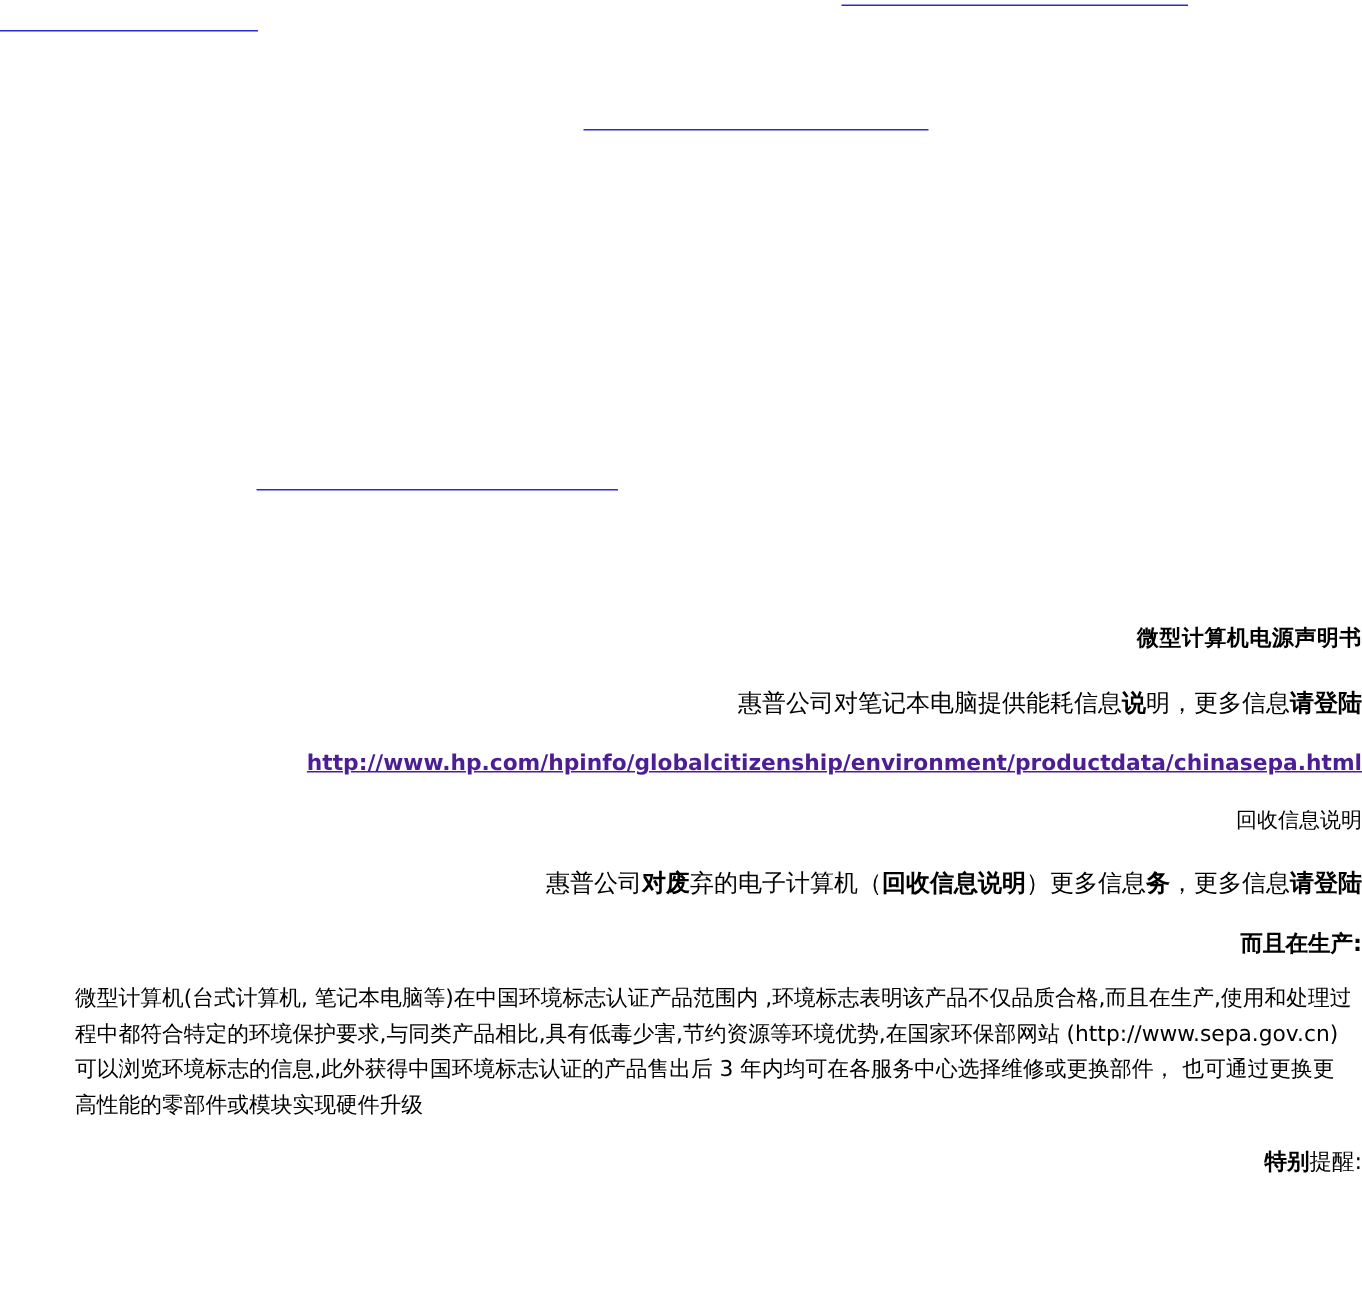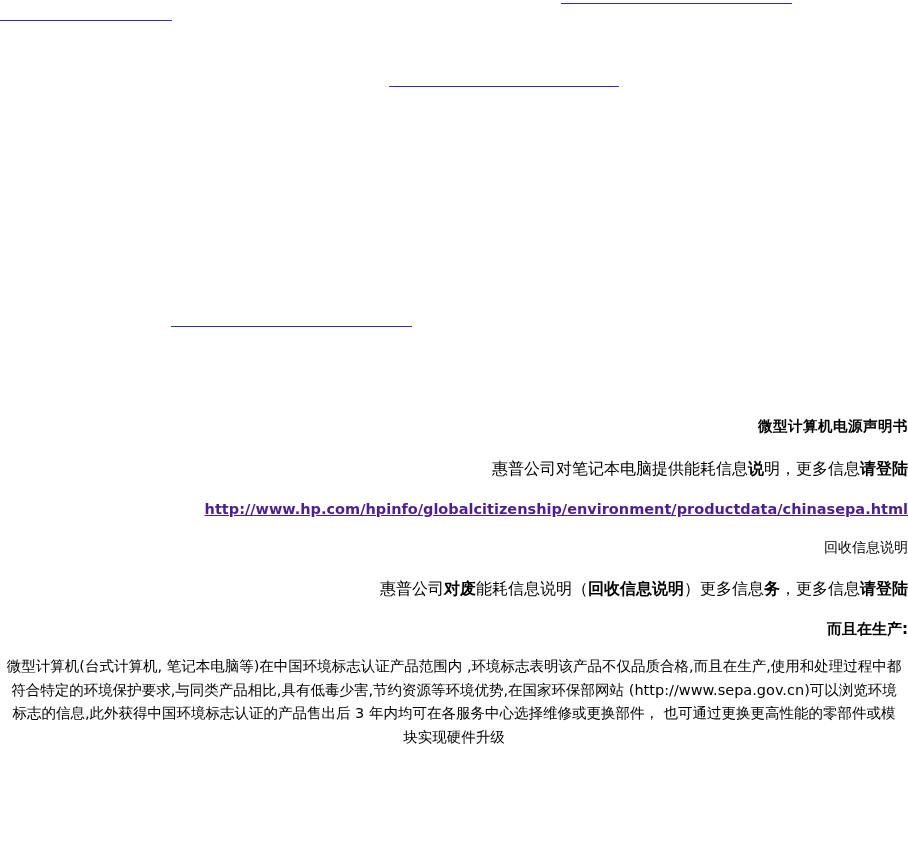--- a/index.html
+++ b/index.html
@@ -87,24 +87,25 @@
     text-decoration: underline;
     font-weight: 600;
   }
   .section-title {
     font-size: 15px;
     font-weight: 700;
     margin-bottom: 14px;
   }
   .paragraph {
     font-size: 14.5px;
-    text-align: center;
+    text-align: left;
     line-height: 1.62;
     padding: 0 6px;
     margin-bottom: 14px;
+    margin-left: 44px;
   }
   .notice-title {
     font-size: 15px;
     font-weight: 500;
     margin-bottom: 14px;
   }
   .notice-title b {
     font-weight: 700;
   }
 </style>
@@ -122,22 +123,23 @@
 
     <div class="line heading-main">微型计算机电源声明书</div>
 
 
     <div class="line body-line"><span>惠普公司对笔记本电脑提供能耗信息</span><b>说</b><span>明，更多信息</span><b>请登陆</b></div>
 
     <div class="line link-line"><a href="#">http://www.hp.com/hpinfo/globalcitizenship/environment/productdata/chinasepa.html</a></div>
 
     <div class="line sub-heading">回收信息说明</div>
 
-    <div class="line body-line"><span>惠普公司</span><b>对废</b><span>能耗信息说明（</span><b>回收信息说明</b><span>）更多信息</span><b>务</b><span>，更多信息</span><b>请登陆</b></div>
+    <div class="line body-line"><span>惠普公司</span><b>对废</b><span>弃的电子计算机（</span><b>回收信息说明</b><span>）更多信息</span><b>务</b><span>，更多信息</span><b>请登陆</b></div>
 
 
     <div class="line section-title">而且在生产:</div>
 
     <div class="paragraph">微型计算机(台式计算机, 笔记本电脑等)在中国环境标志认证产品范围内 ,环境标志表明该产品不仅品质合格,而且在生产,使用和处理过程中都符合特定的环境保护要求,与同类产品相比,具有低毒少害,节约资源等环境优势,在国家环保部网站 (http://www.sepa.gov.cn)可以浏览环境标志的信息,此外获得中国环境标志认证的产品售出后 3 年内均可在各服务中心选择维修或更换部件， 也可通过更换更高性能的零部件或模块实现硬件升级</div>
 
+    <div class="line notice-title"><b>特别</b><span>提醒:</span></div>
 
   </div>
 </div>
 
 </body></html>

